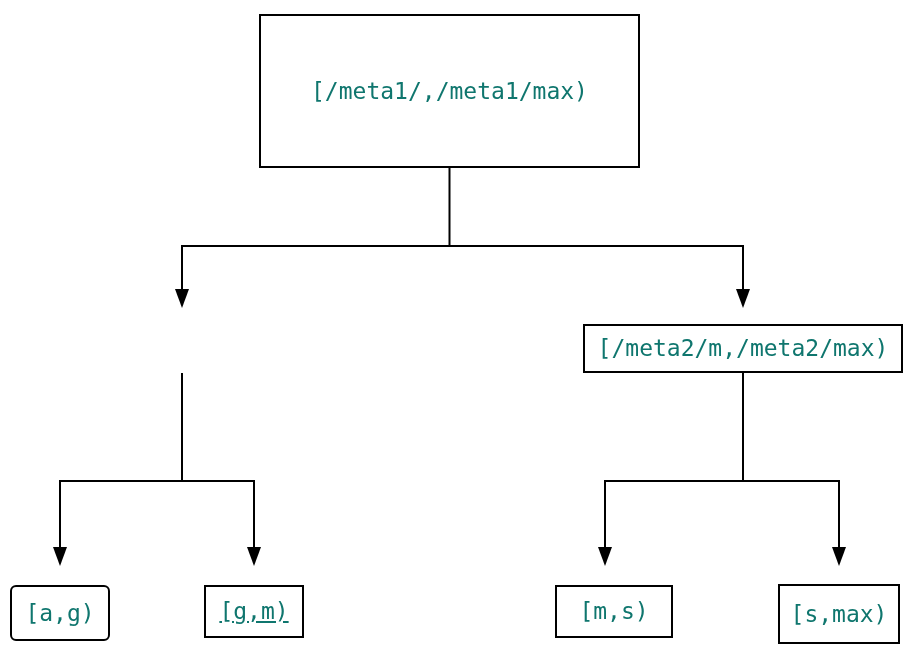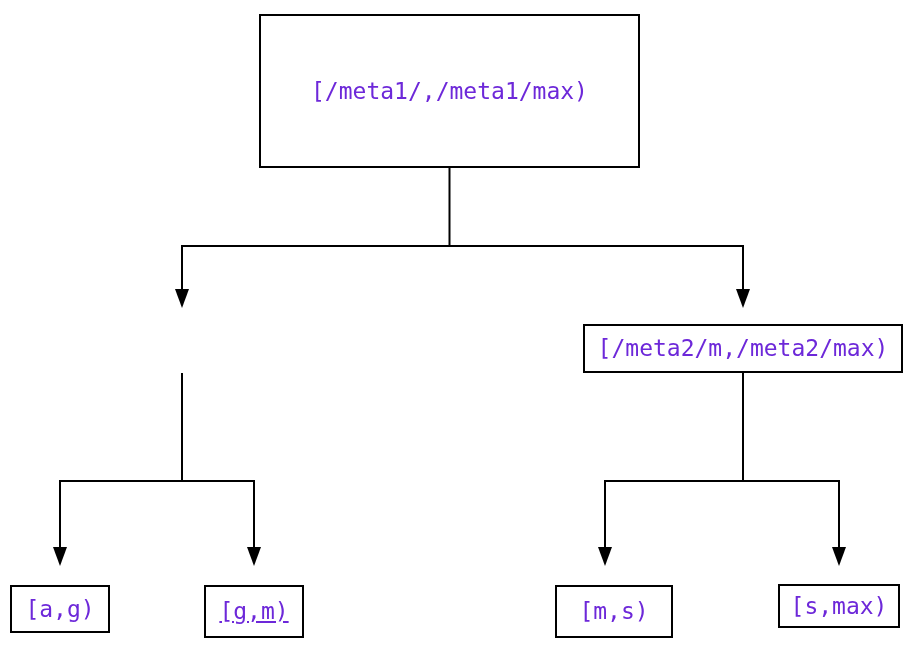--- a/index.html
+++ b/index.html
@@ -23,32 +23,32 @@
     height: 652px;
   }
   .node {
     position: absolute;
     box-sizing: border-box;
     border: 2px solid #000000;
     background: #ffffff;
     display: flex;
     align-items: center;
     justify-content: center;
-    color: #6d28d9;
+    color: #0f766e;
     font-size: 23px;
     line-height: 1;
     white-space: nowrap;
   }
   .node-root   { left: 259px; top: 14px;  width: 381px; height: 154px; }
   .node-m2l    { left: 23px;  top: 325px; width: 318px; height: 48px; }
   .node-m2r    { left: 583px; top: 324px; width: 320px; height: 49px; text-align: center; }
-  .node-ag     { left: 10px;  top: 585px; width: 100px; height: 48px; }
+  .node-ag     { left: 10px;  top: 585px; width: 100px; height: 56px; border-radius: 6px; }
   .node-gm     { left: 204px; top: 585px; width: 100px; height: 53px; text-decoration: underline; }
   .node-ms     { left: 555px; top: 585px; width: 118px; height: 53px; }
-  .node-smax   { left: 778px; top: 584px; width: 122px; height: 44px; }
+  .node-smax   { left: 778px; top: 584px; width: 122px; height: 60px; }
   .edge-line {
     fill: none;
     stroke: #000000;
     stroke-width: 2;
   }
   .arrowhead {
     fill: #000000;
     stroke: none;
   }
 </style>

